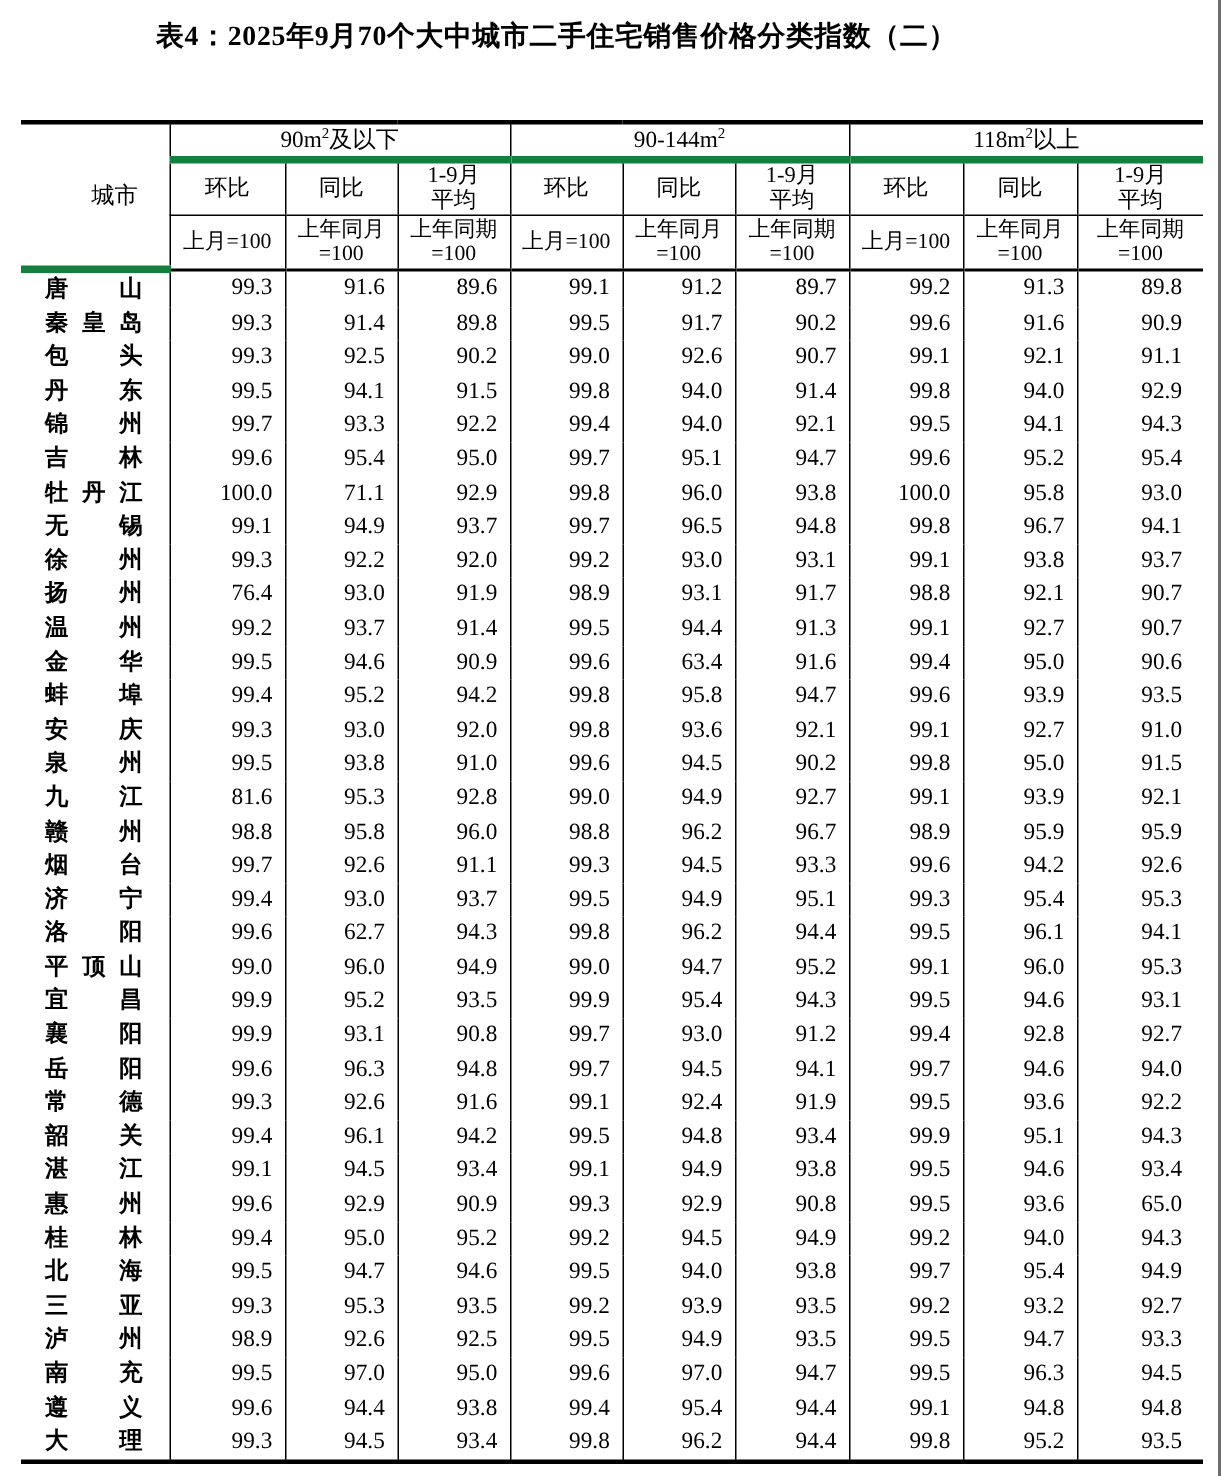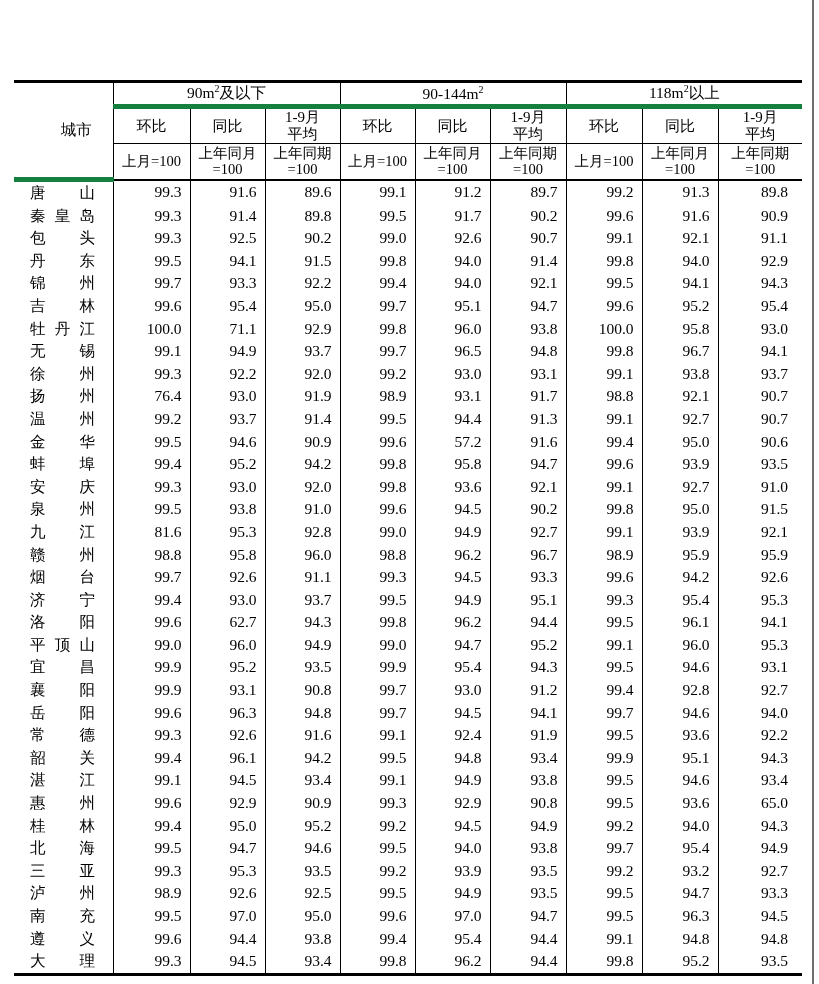--- a/index.html
+++ b/index.html
@@ -62,27 +62,29 @@
   td.num.last { padding-right: 14px; }
   td.city-cell { text-align: left; }
   span.city {
     display: inline-block;
     width: 65px;
     margin-left: 16px;
     font-size: 15.5px;
     text-align: justify;
     text-align-last: justify;
     line-height: 22.6px;
+    font-weight: bold;
   }
 </style>
 </head>
 <body>
 
 <div class="page">
 
+  <div class="title">表4：2025年9月70个大中城市二手住宅销售价格分类指数（二）</div>
 
   <table class="idx">
     <colgroup>
       <col style="width:99px">
         <col style="width:77px">
         <col style="width:75px">
         <col style="width:75px">
       <col style="width:75px">
         <col style="width:75px">
         <col style="width:76px">
@@ -279,21 +281,21 @@
           <td class="num bl">99.1</td>
           <td class="num bl">92.7</td>
           <td class="num bl last">90.7</td>
         </tr>
         <tr>
           <td class="city-cell"><span class="city">金华</span></td>
           <td class="num bl">99.5</td>
           <td class="num bl">94.6</td>
           <td class="num bl">90.9</td>
           <td class="num bl">99.6</td>
-          <td class="num bl">57.2</td>
+          <td class="num bl">63.4</td>
           <td class="num bl">91.6</td>
           <td class="num bl">99.4</td>
           <td class="num bl">95.0</td>
           <td class="num bl last">90.6</td>
         </tr>
         <tr>
           <td class="city-cell"><span class="city">蚌埠</span></td>
           <td class="num bl">99.4</td>
           <td class="num bl">95.2</td>
           <td class="num bl">94.2</td>

